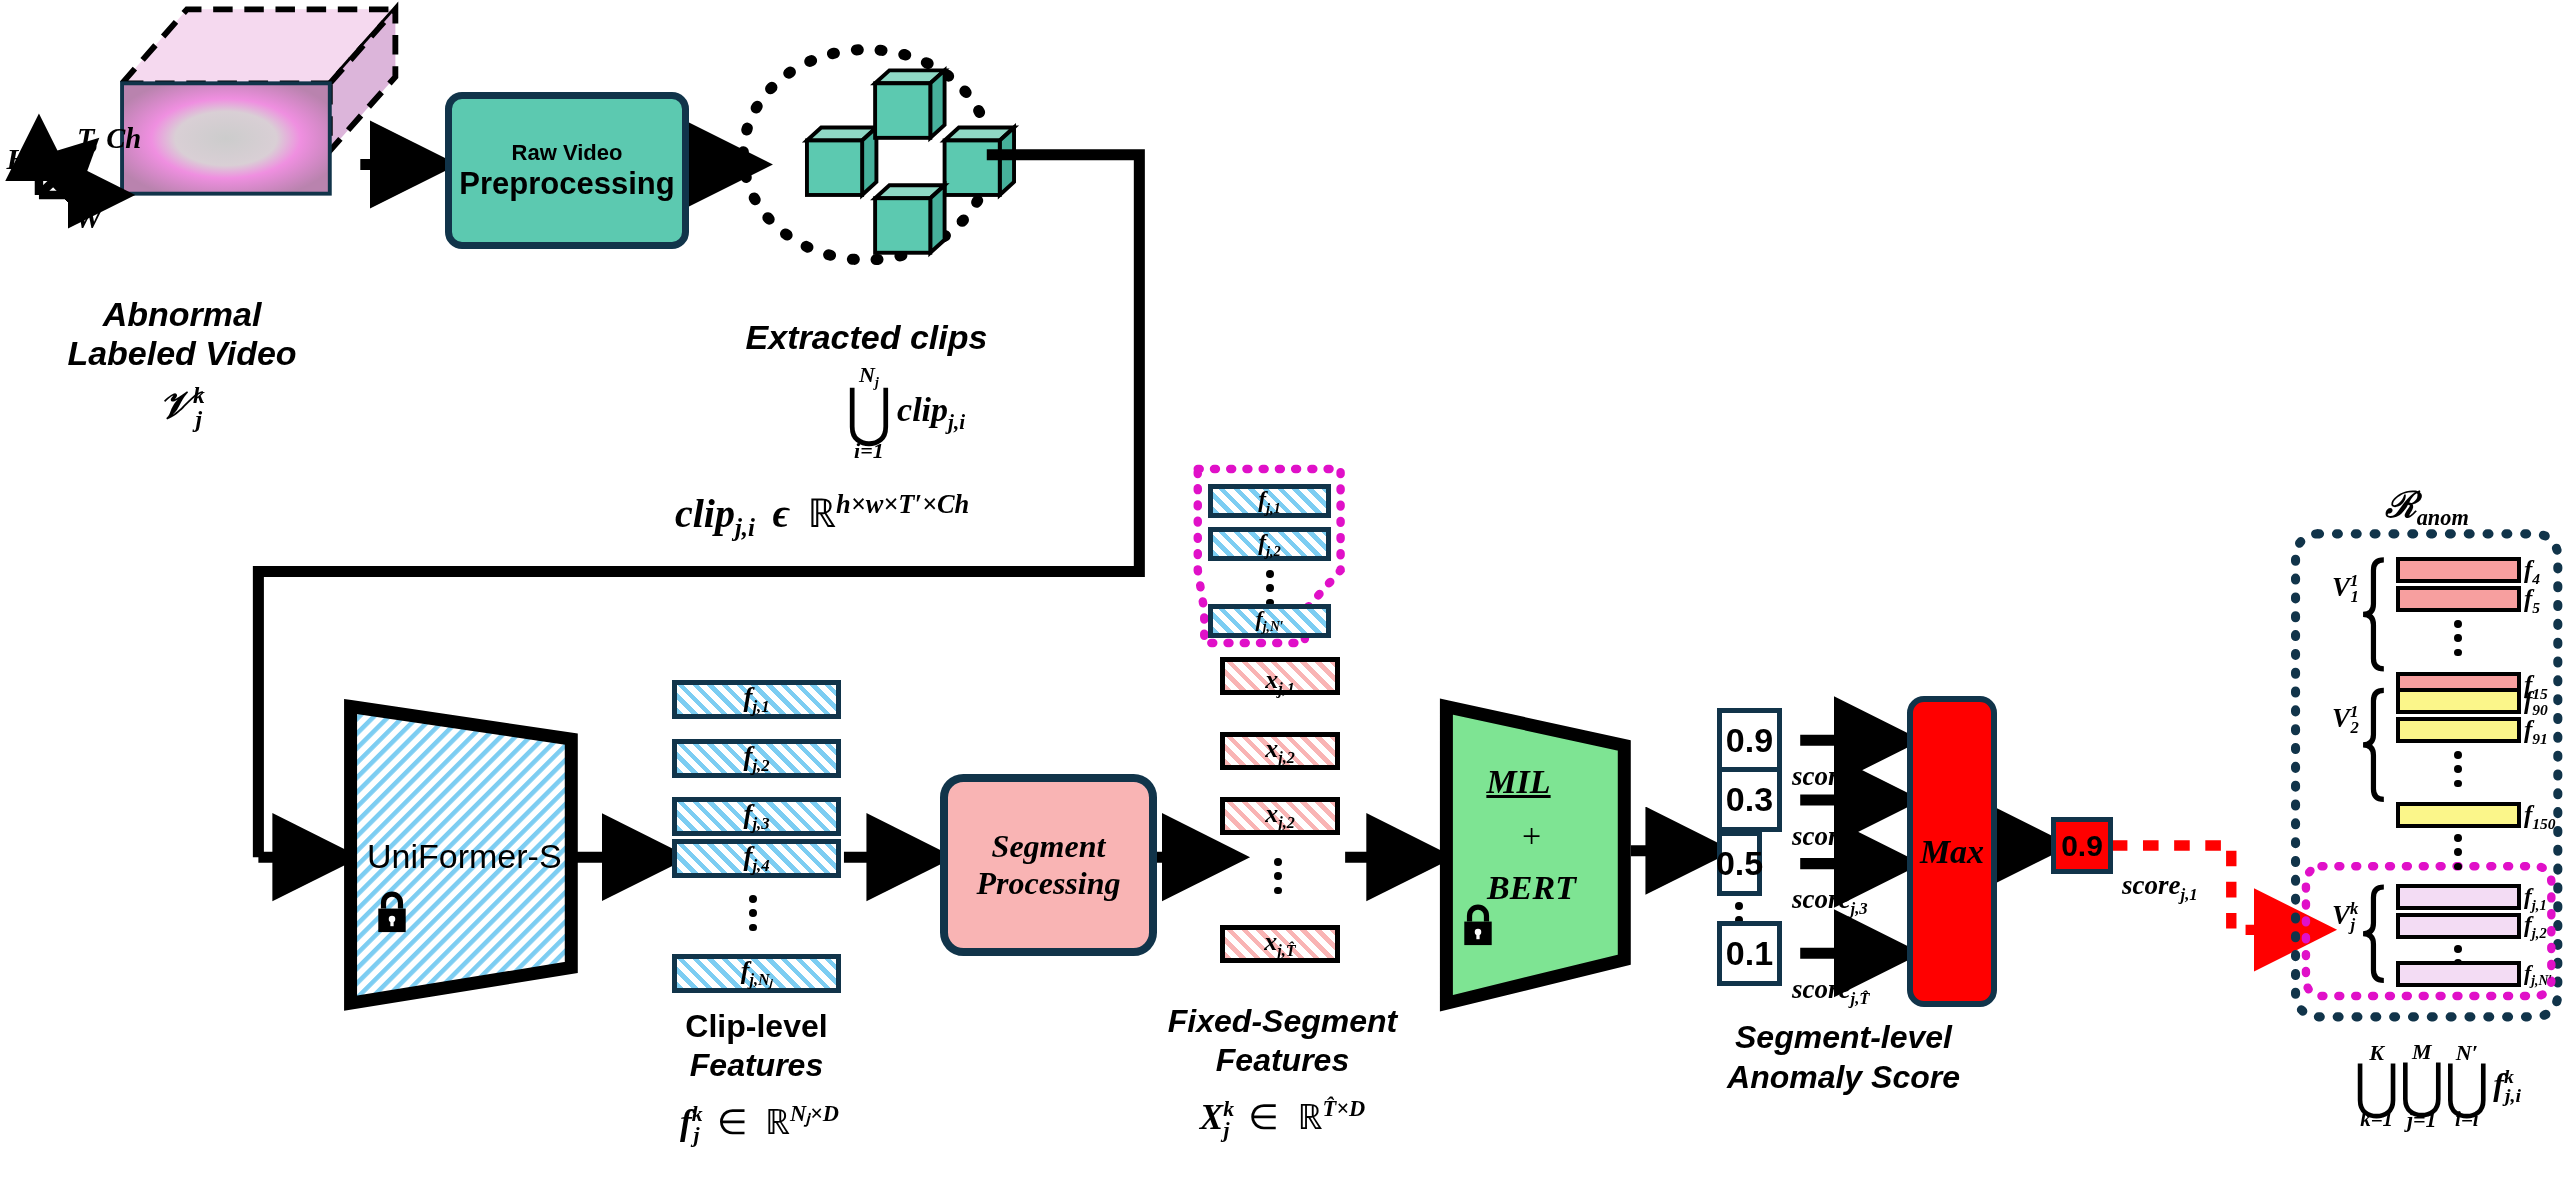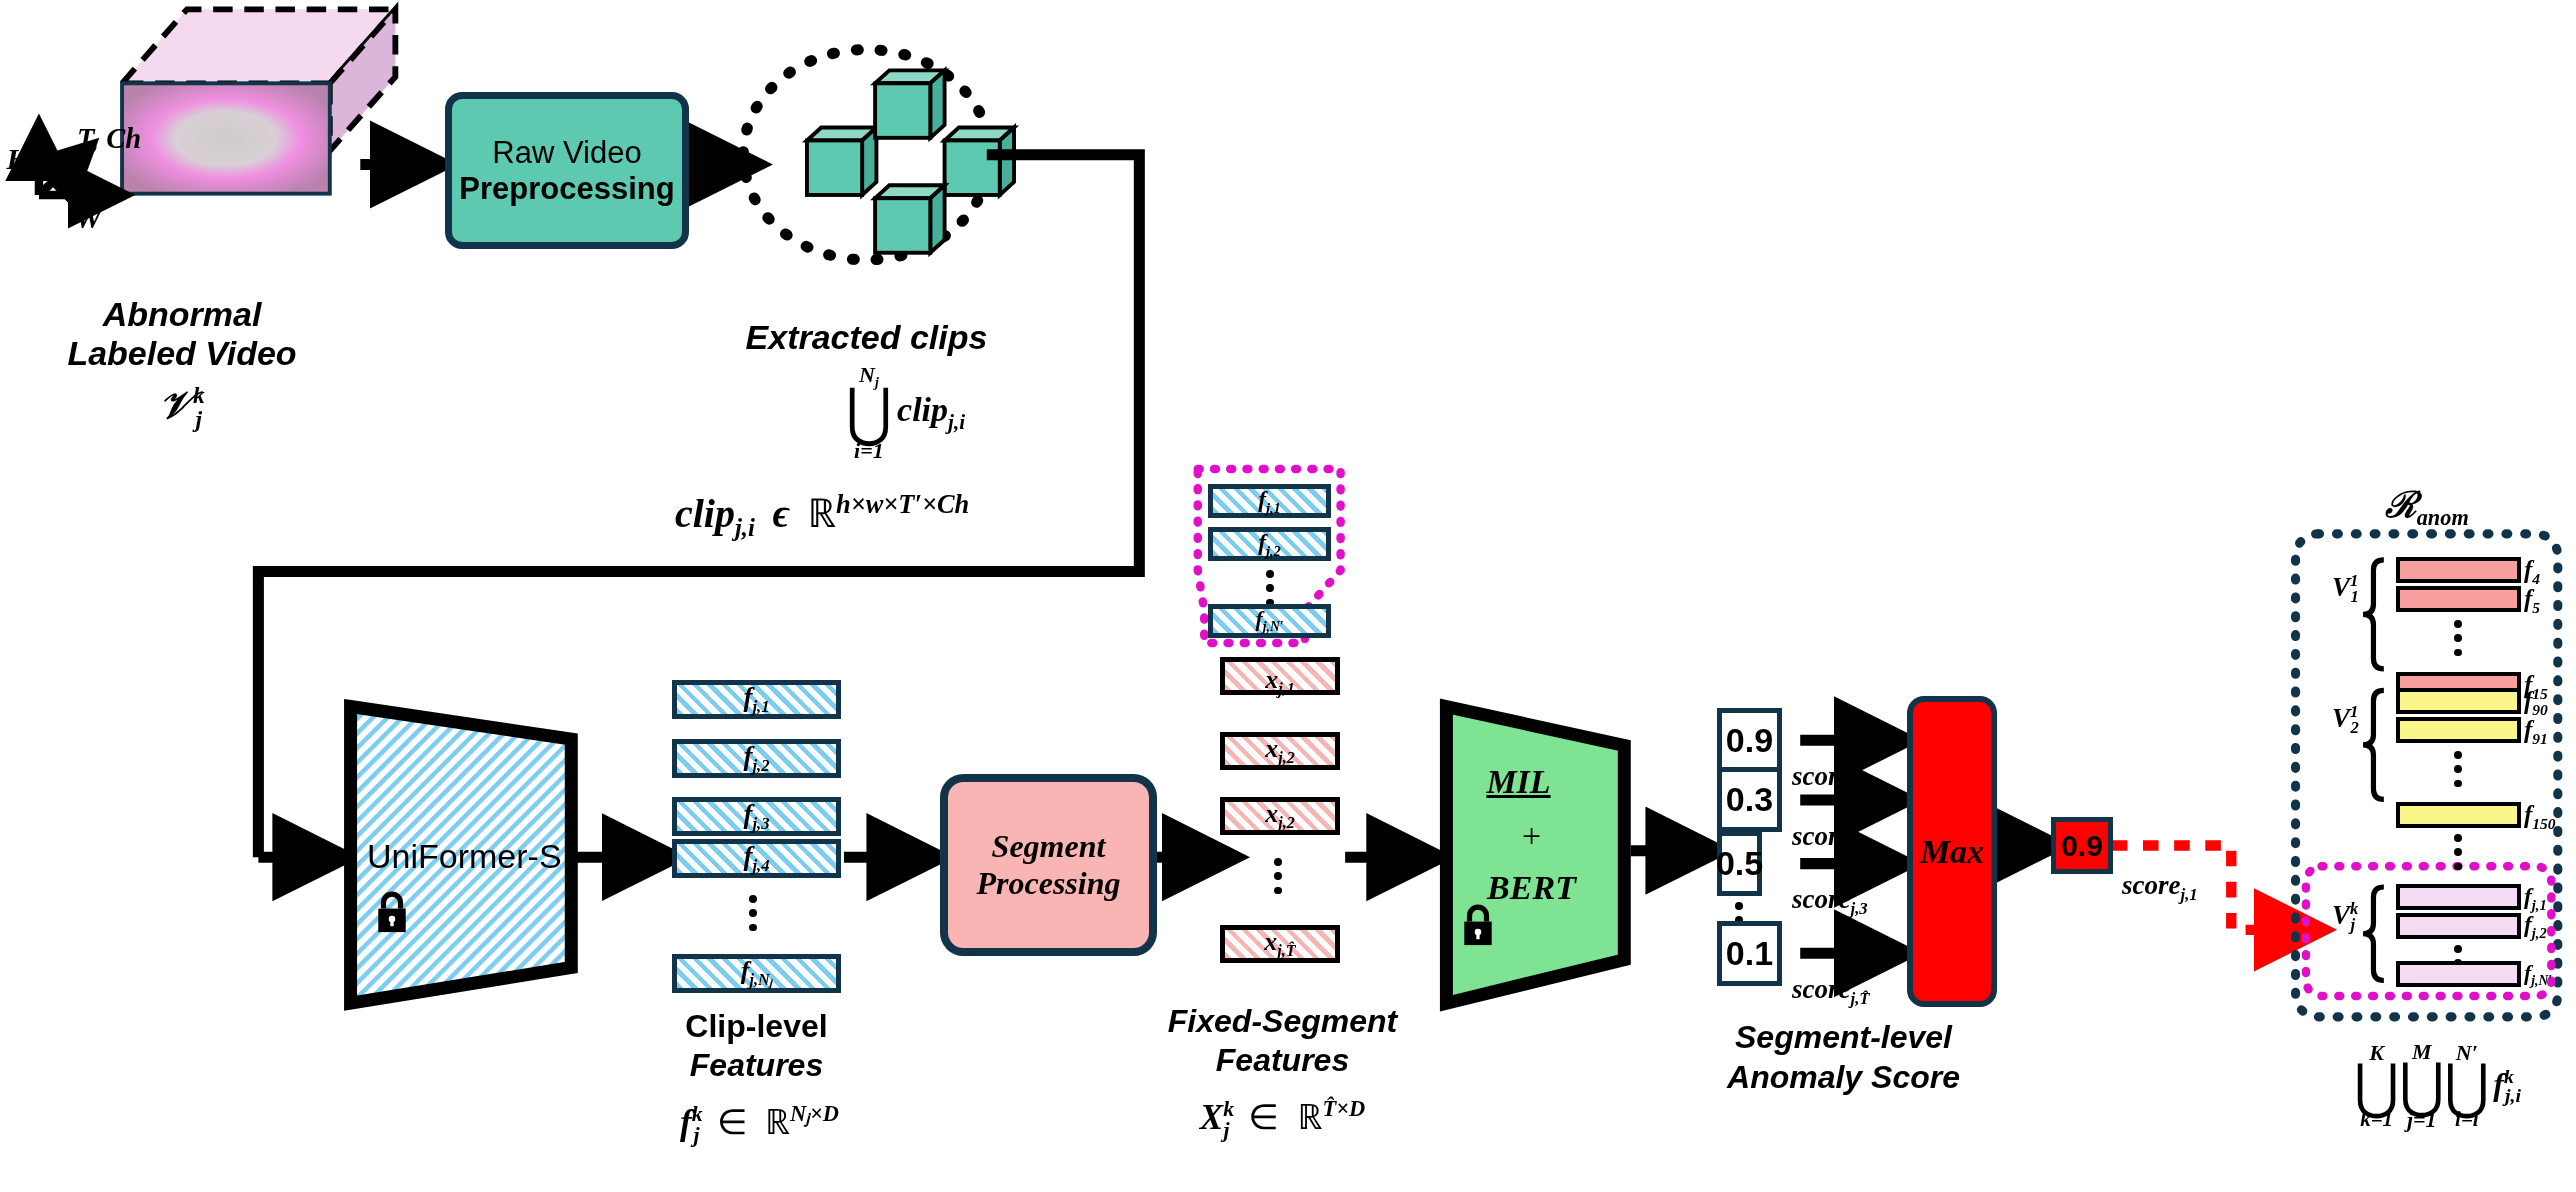--- a/index.html
+++ b/index.html
@@ -153,21 +153,21 @@
   <div class="lbl ital ctr" style="left:26px;top:334px;width:312px;font-size:34px;">Labeled Video</div>
   <div class="lbl ctr" style="left:26px;top:383px;width:312px;font-size:38px;">
     <span class="mathlbl">𝒱</span><span style="display:inline-block;vertical-align:middle;line-height:1;font-size:0.62em;margin-left:1.9px;">
       <span style="display:block" class="mathlbl">k</span>
       <span style="display:block" class="mathlbl">j</span>
     </span>
   </div>
 
   <div class="abs" style="left:445px;top:92px;width:230px;height:143px;border:7.1px solid #11344a;border-radius:17px;background:#5cc9b0;
               display:flex;flex-direction:column;align-items:center;justify-content:center;">
-    <div style="font-size:31px;font-weight:normal;">Raw Video</div>
+    <div style="font-size:22px;font-weight:bold;">Raw Video</div>
     <div style="font-size:31px;font-weight:bold;">Preprocessing</div>
   </div>
 
   <div class="lbl ital ctr" style="left:727px;top:318px;width:279px;font-size:34px;">Extracted clips</div>
 
   <div class="abs" style="left:766px;top:362px;width:279px;display:flex;align-items:center;justify-content:center;">
     <div style="display:flex;flex-direction:column;align-items:center;">
       <span class="mathlbl" style="font-size:22px;">
         <span>N</span><sub>j</sub>
       </span>

